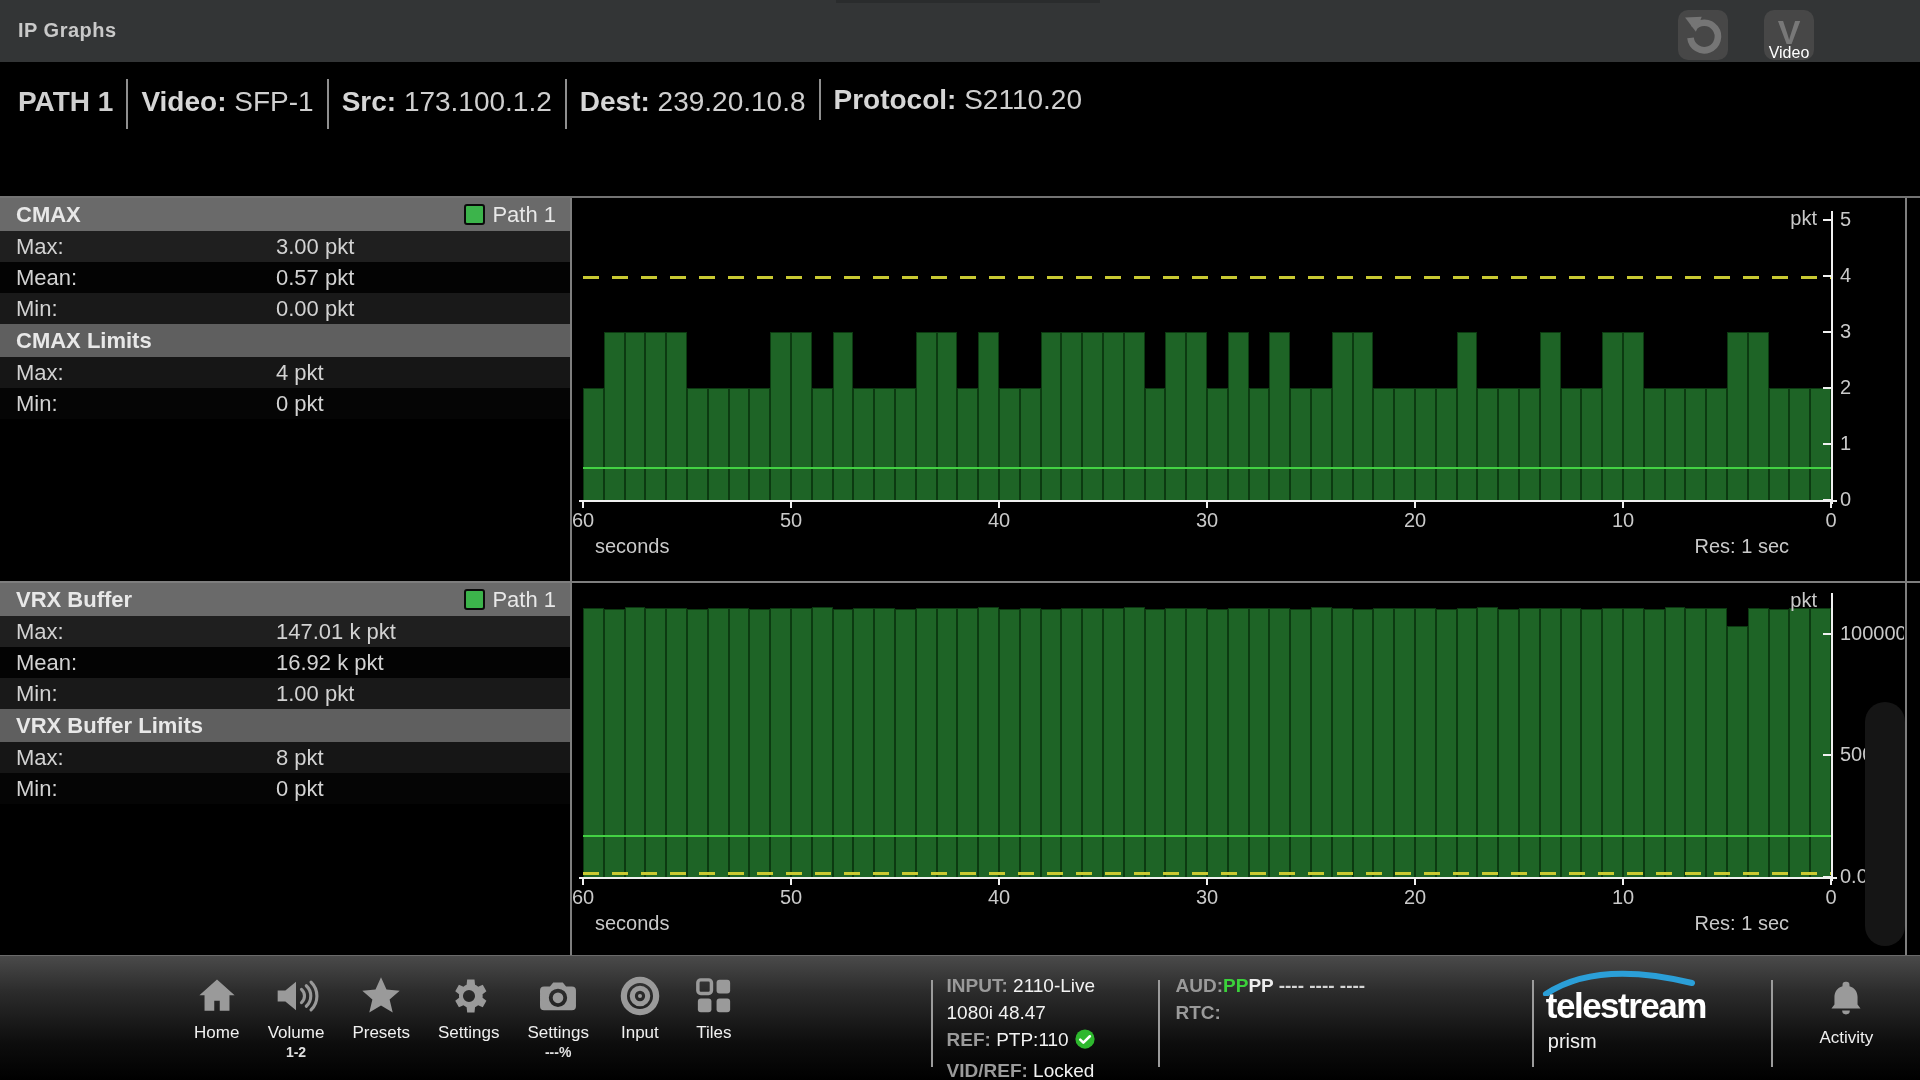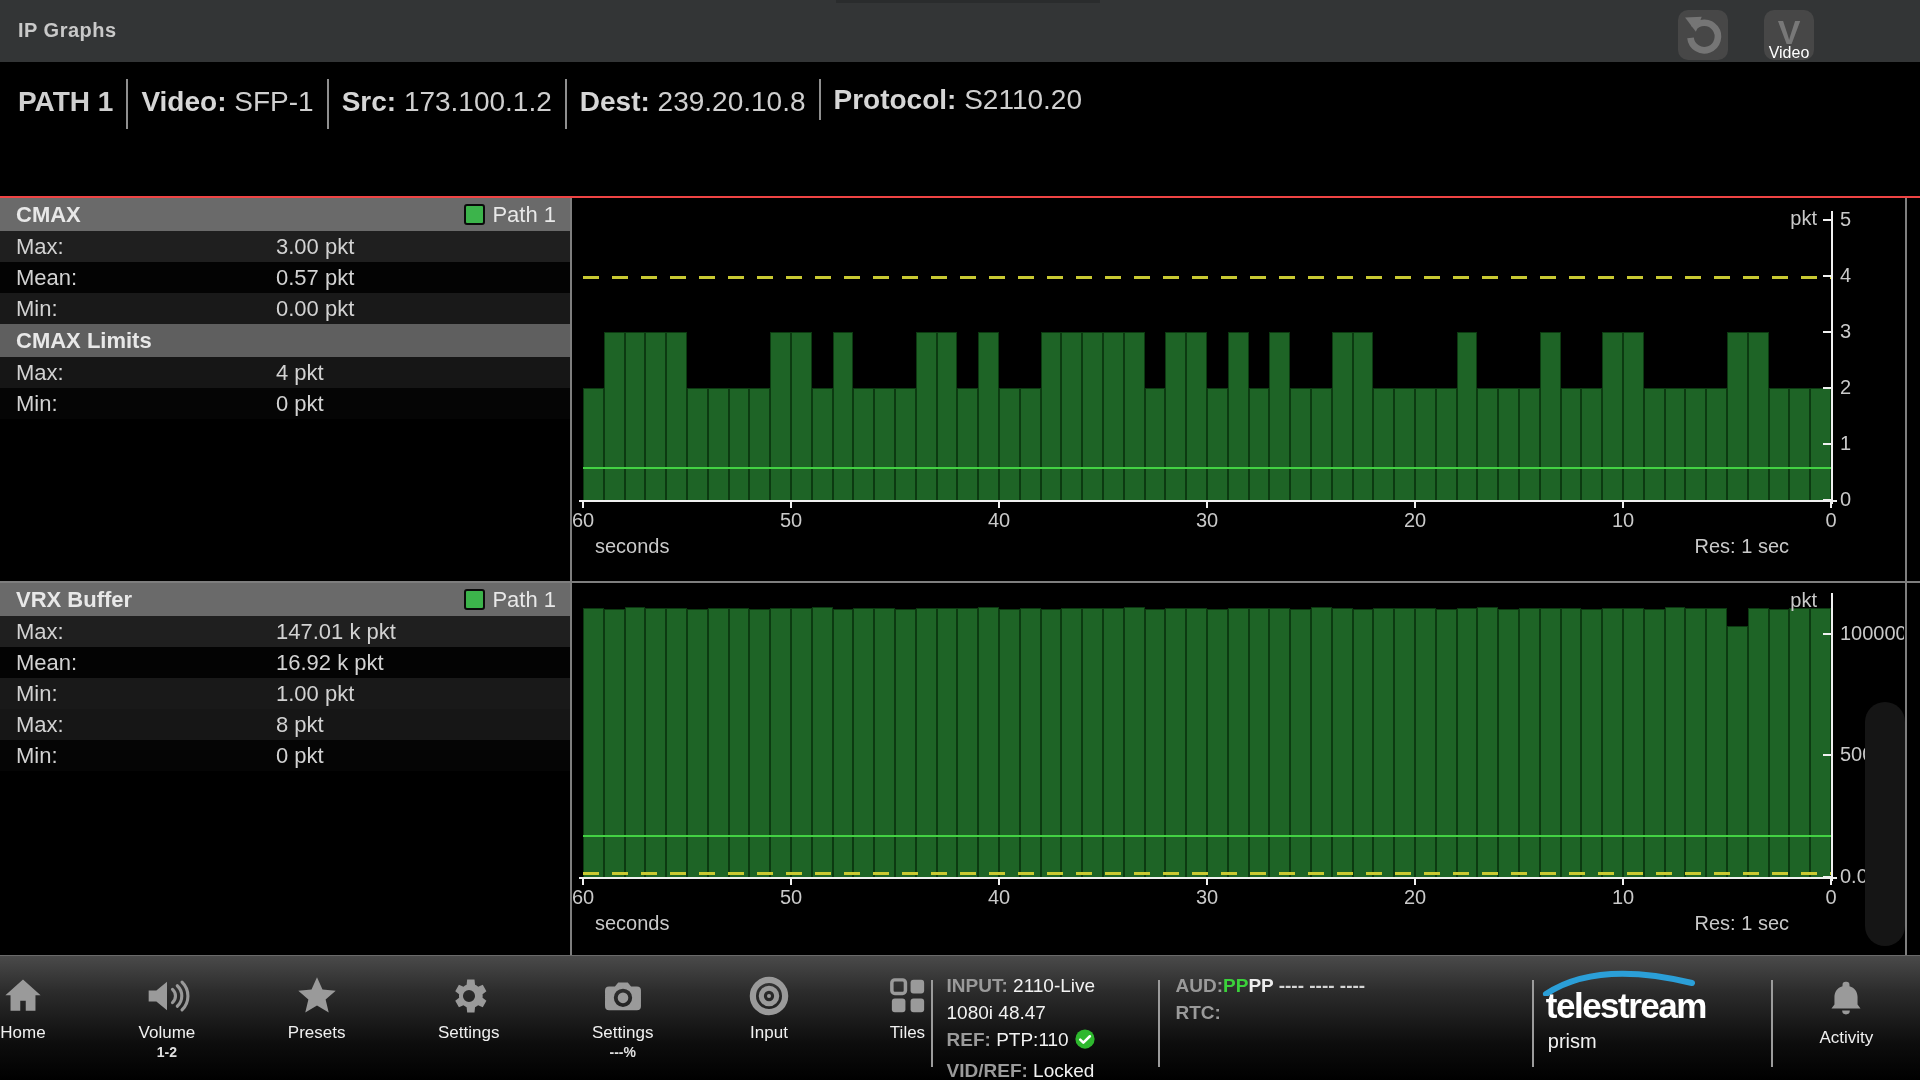--- a/index.html
+++ b/index.html
@@ -12,42 +12,42 @@
   .tb-btn.video{left:1764px;}
   .tb-btn .vletter{font-size:34px;font-weight:bold;color:#787878;line-height:44px;}
   .tb-btn .vlabel{position:absolute;left:50%;transform:translateX(-50%);bottom:-2px;font-size:16px;color:#fff;}
   .pathbar{position:absolute;left:0;top:62px;width:1920px;height:134px;background:#000;display:flex;align-items:flex-start;padding:20px 0 0 18px;box-sizing:border-box;color:#cfcfcf;font-size:28px;}
   .pathbar b{color:#d6d6d6;}
   .seg{padding:0 13px;line-height:40px;white-space:nowrap;}
   .seg:first-child{padding-left:0;font-weight:bold;}
   .vsep{width:2px;height:50px;background:#8f8f8f;margin-top:-3px;}
   .proto{border-left:2px solid #8f8f8f;padding-left:13px;margin-top:-3px;}
   .proto div{line-height:41px;white-space:nowrap;}
-  .content{position:absolute;left:0;top:196px;width:1920px;height:759px;border-top:2px solid #ef4444;box-sizing:content-box;}
+  .content{position:absolute;left:0;top:196px;width:1920px;height:759px;border-top:2px solid #737373;box-sizing:content-box;}
   .panel{display:flex;box-sizing:border-box;border-bottom:2px solid #7e7e7e;background:#000;}
   .panel.p1{height:385px;}
   .panel.p2{height:374px;}
   .stats{width:572px;min-width:572px;border-right:2px solid #7e7e7e;box-sizing:border-box;background:#000;font-size:22px;color:#d2d2d2;}
   .srow{height:31px;line-height:31px;position:relative;padding-left:16px;}
   .shead{height:33px;line-height:33px;background:#6a6a6a;color:#e8e8e8;font-weight:bold;display:flex;justify-content:space-between;align-items:center;padding:0 14px 0 16px;}
   .shead.limits{background:#5f5f5f;}
   .shead .pathtag{display:flex;align-items:center;gap:7px;font-weight:normal;}
   .gsq{width:17px;height:17px;background:#3cb44b;border:2px solid #0b0b0b;border-radius:3px;}
   .sval{position:absolute;left:276px;top:0;}
   .bg-a{background:#1f1f1f;} .bg-b{background:#030303;} .bg-c{background:#191919;}
   .bg-d{background:#161616;} .bg-e{background:#050505;}
   .chart{flex:1;position:relative;overflow:hidden;background:#000;}
   .chart *{position:absolute;}
   .chart .lbl{color:#c9c9c9;font-size:20px;white-space:nowrap;overflow:hidden;}
   .right-divider{position:absolute;right:13px;top:0;bottom:0;width:2px;background:#7e7e7e;}
   .scroll-thumb{position:absolute;right:15px;top:504px;width:40px;height:244px;background:#151515;border-radius:20px;}
   .toolbar{position:absolute;left:0;top:955px;width:1920px;height:125px;
     background:linear-gradient(#4a4a4a 0%,#2c2c2c 28%,#0d0d0d 70%,#000 100%);
     border-top:1px solid #6a6a6a;display:flex;align-items:stretch;}
-  .tb-items{width:935px;display:flex;justify-content:space-between;padding-top:18px;box-sizing:border-box;gap:28px;}
+  .tb-items{width:935px;display:flex;justify-content:center;padding-top:18px;box-sizing:border-box;gap:28px;}
   .tb-item{text-align:center;color:#f0f0f0;}
   .tb-item .ic{display:block;height:46px;}
   .tb-item .tlabel{font-size:17px;margin-top:3px;}
   .tb-item .tsub{font-size:14px;color:#e0e0e0;margin-top:1px;font-weight:bold;}
   .tsep{width:2px;background:#9b9b9b;margin:24px 0 14px 0;}
   .tb-status{width:212px;padding:16px 0 0 14px;font-size:19px;line-height:27px;color:#f2f2f2;white-space:nowrap;}
   .tb-status b,.tb-audio b{color:#9a9a9a;}
   .tb-audio{width:358px;padding:16px 0 0 16px;font-size:19px;line-height:27px;color:#d5d5d5;font-weight:bold;white-space:nowrap;}
   .tb-audio .pp-g{color:#3bd13b;} .tb-audio .pp-w{color:#ececec;}
   .tb-spacer{flex:1;}
@@ -212,20 +212,21 @@
       <div class="shead">
         <span>VRX Buffer</span>
         <span class="pathtag">
             <span class="gsq"></span>
             <span>Path 1</span>
           </span>
       </div>
       <div class="srow bg-a"><span>Max:</span><span class="sval">147.01 k pkt</span></div>
       <div class="srow bg-b"><span>Mean:</span><span class="sval">16.92 k pkt</span></div>
       <div class="srow bg-c"><span>Min:</span><span class="sval">1.00 pkt</span></div>
+      <div class="shead limits">VRX Buffer Limits</div>
       <div class="srow bg-d"><span>Max:</span><span class="sval">8 pkt</span></div>
       <div class="srow bg-e"><span>Min:</span><span class="sval">0 pkt</span></div>
     </div>
     <div class="chart">
         <div style="left: 11px; top: 25.0841px; width: 20.8px; height: 268.916px; background: rgb(30, 100, 38); border-top: 1px solid rgb(12, 58, 17); border-right: 1px solid rgb(12, 58, 17); border-bottom: none; border-left: 1px solid rgb(12, 58, 17); border-image: initial; box-sizing: border-box;"></div>
         <div style="left: 31.8px; top: 25.8142px; width: 20.8px; height: 268.186px; background: rgb(30, 100, 38); border-top: 1px solid rgb(12, 58, 17); border-right: 1px solid rgb(12, 58, 17); border-bottom: none; border-left: 1px solid rgb(12, 58, 17); border-image: initial; box-sizing: border-box;"></div>
         <div style="left: 52.6px; top: 24.354px; width: 20.8px; height: 269.646px; background: rgb(30, 100, 38); border-top: 1px solid rgb(12, 58, 17); border-right: 1px solid rgb(12, 58, 17); border-bottom: none; border-left: 1px solid rgb(12, 58, 17); border-image: initial; box-sizing: border-box;"></div>
         <div style="left: 73.4px; top: 25.3274px; width: 20.8px; height: 268.673px; background: rgb(30, 100, 38); border-top: 1px solid rgb(12, 58, 17); border-right: 1px solid rgb(12, 58, 17); border-bottom: none; border-left: 1px solid rgb(12, 58, 17); border-image: initial; box-sizing: border-box;"></div>
         <div style="left: 94.2px; top: 24.8407px; width: 20.8px; height: 269.159px; background: rgb(30, 100, 38); border-top: 1px solid rgb(12, 58, 17); border-right: 1px solid rgb(12, 58, 17); border-bottom: none; border-left: 1px solid rgb(12, 58, 17); border-image: initial; box-sizing: border-box;"></div>
         <div style="left: 115px; top: 25.5708px; width: 20.8px; height: 268.429px; background: rgb(30, 100, 38); border-top: 1px solid rgb(12, 58, 17); border-right: 1px solid rgb(12, 58, 17); border-bottom: none; border-left: 1px solid rgb(12, 58, 17); border-image: initial; box-sizing: border-box;"></div>

